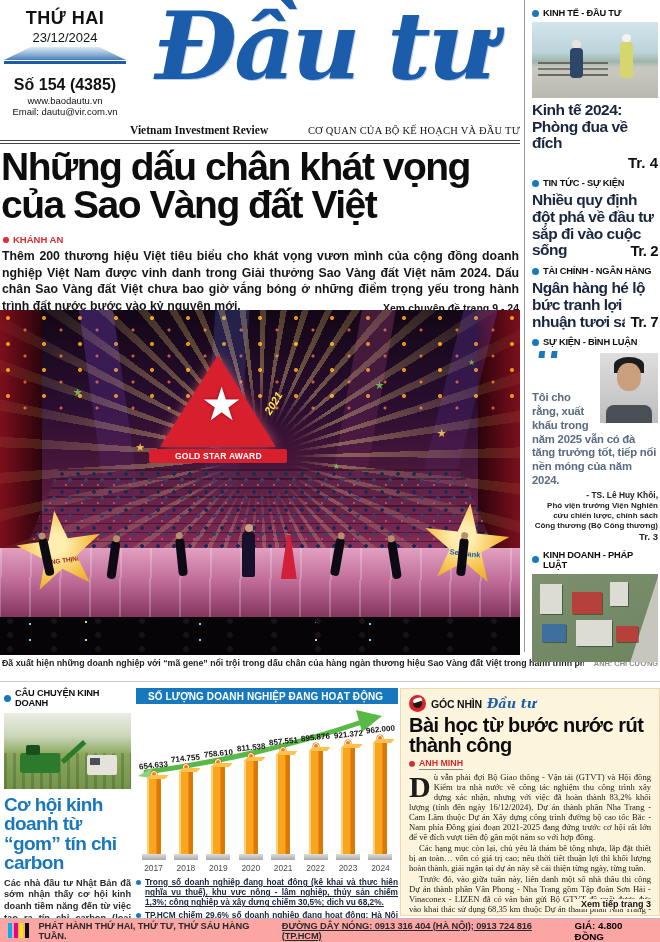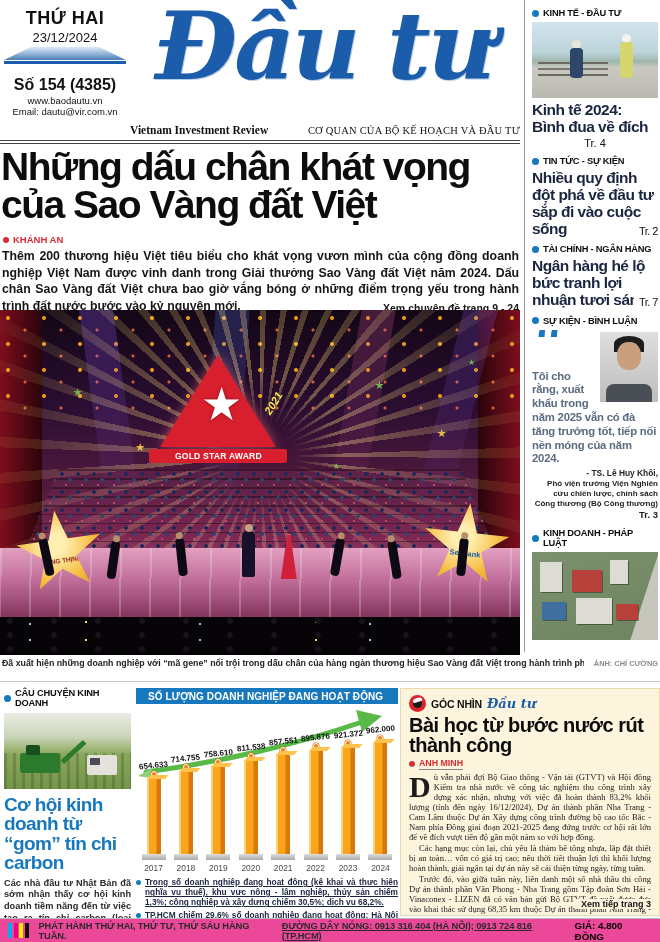--- a/index.html
+++ b/index.html
@@ -158,41 +158,41 @@
   .sb-photo { width:126px; margin-top:4px; position:relative; overflow:hidden; }
   #sb-photo-build { height:76px; background:linear-gradient(180deg,#d3e5ec 0%,#bcd3da 40%,#9fb6ac 52%,#c9c9c2 60%,#b9b9b2 100%); }
   .worker { position:absolute; }
   .w1 { left:38px; top:26px; width:13px; height:30px; background:#2e4668; border-radius:4px; }
   .w1::before { content:""; position:absolute; left:2px; top:-8px; width:9px; height:8px; border-radius:50% 50% 40% 40%; background:#e8e4da; }
   .w2 { left:88px; top:20px; width:13px; height:36px; background:#d6d66e; border-radius:4px; }
   .w2::before { content:""; position:absolute; left:2px; top:-8px; width:9px; height:8px; border-radius:50% 50% 40% 40%; background:#f2f2ee; }
   .rebar { position:absolute; left:6px; top:40px; width:70px; height:2px; background:#6a6a60; box-shadow:0 6px 0 #77776b, 0 12px 0 #6a6a60; }
   .sb-title { margin-top:4px; font-size:15.5px; font-weight:800; letter-spacing:-.5px; line-height:1.08; color:#1a2540; position:relative; }
   .sb-title.blue { color:#1878be; font-size:16px; }
-  .sb-page { display:block; text-align:center; font-size:11px; font-weight:400; color:#111; margin-top:2px; }
+  .sb-page { display:block; text-align:right; font-size:15px; font-weight:700; color:#111; margin-top:2px; }
   .sb-page.inline { position:absolute; right:0; bottom:0; background:#fff; padding-left:5px; }
   
   .qmark { float:left; font-family:"DejaVu Serif",serif; font-size:64px; line-height:.55; color:#1878be; width:50px; height:40px; letter-spacing:-6px; }
   #sb-portrait { float:right; width:58px; height:70px; margin:2px 0 2px 4px; position:relative; background:linear-gradient(180deg,#dedede,#bdbdbd); }
   #sb-portrait .hair { position:absolute; left:14px; top:4px; width:30px; height:16px; border-radius:50% 50% 0 0; background:#1d1d1d; }
   #sb-portrait .face { position:absolute; left:17px; top:10px; width:24px; height:28px; border-radius:45%; background:#c99f7e; }
   #sb-portrait .shirt { position:absolute; left:6px; bottom:0; width:46px; height:18px; border-radius:8px 8px 0 0; background:#4a4f55; }
   .sb-quote { clear:none; margin-top:2px; font-size:11.3px; font-weight:bold; line-height:1.22; color:#5b6b80; letter-spacing:-.2px; }
   .sb-attr { margin-top:2px; text-align:right; font-size:8px; font-weight:bold; color:#222; line-height:1.25; }
   .sb-attr .nm { font-size:8.4px; font-weight:800; }
   .sb-attr .pg { font-size:9.5px; font-weight:800; }
   
   #sb-photo-aerial { height:88px; background:linear-gradient(160deg,#7c8f6e 0%,#6e8560 100%); }
   #sb-photo-aerial .road { position:absolute; right:-10px; top:-6px; width:26px; height:120px; background:#c6c6bd; transform:rotate(18deg); }
   .bld { position:absolute; background:#dcdcd4; box-shadow:1px 1px 0 rgba(0,0,0,.35); }
   .bld.roofred { background:#b5413a; }
   .bld.roofblue { background:#3e6f9e; }
 
   
-  #footer { position:absolute; left:0; top:918px; width:660px; height:24px; background:#ec4899; border-top:1px solid #bbb; display:flex; align-items:center; gap:10px; padding:0 8px; }
+  #footer { position:absolute; left:0; top:918px; width:660px; height:24px; background:#fca5a5; border-top:1px solid #bbb; display:flex; align-items:center; gap:10px; padding:0 8px; }
   #cmyk { display:flex; gap:1.5px; height:15px; }
   #cmyk span { width:4px; height:100%; }
   #footer .pub { font-size:9.3px; color:#2a2a2a; font-weight:bold; letter-spacing:-.1px; }
   #footer .hot { font-size:9.3px; color:#2a2a2a; font-weight:bold; margin-left:auto; letter-spacing:-.1px;text-decoration:underline; }
   #footer .price { font-size:9.8px; font-weight:800; color:#000; margin-left:auto; }
 </style>
 </head>
 <body>
 
 <div id="page">
@@ -388,21 +388,21 @@
     <div class="sb-item">
       <div class="seclabel">
         <span class="bluedot"></span>
         <span>KINH TẾ - ĐẦU TƯ</span>
       </div>
       <div class="sb-photo" id="sb-photo-build">
         <div class="rebar"></div>
         <div class="worker w1"></div>
         <div class="worker w2"></div>
       </div>
-      <div class="sb-title">Kinh tế 2024: Bình đua về đích</div>
+      <div class="sb-title">Kinh tế 2024: Phòng đua về đích</div>
       <span class="sb-page">Tr. 4</span>
     </div>
 
     <div class="sb-item">
       <div class="seclabel">
         <span class="bluedot"></span>
         <span>TIN TỨC - SỰ KIỆN</span>
       </div>
       <div class="sb-title">
         <span>Nhiều quy định đột phá về đầu tư sắp đi  vào cuộc sống</span>

